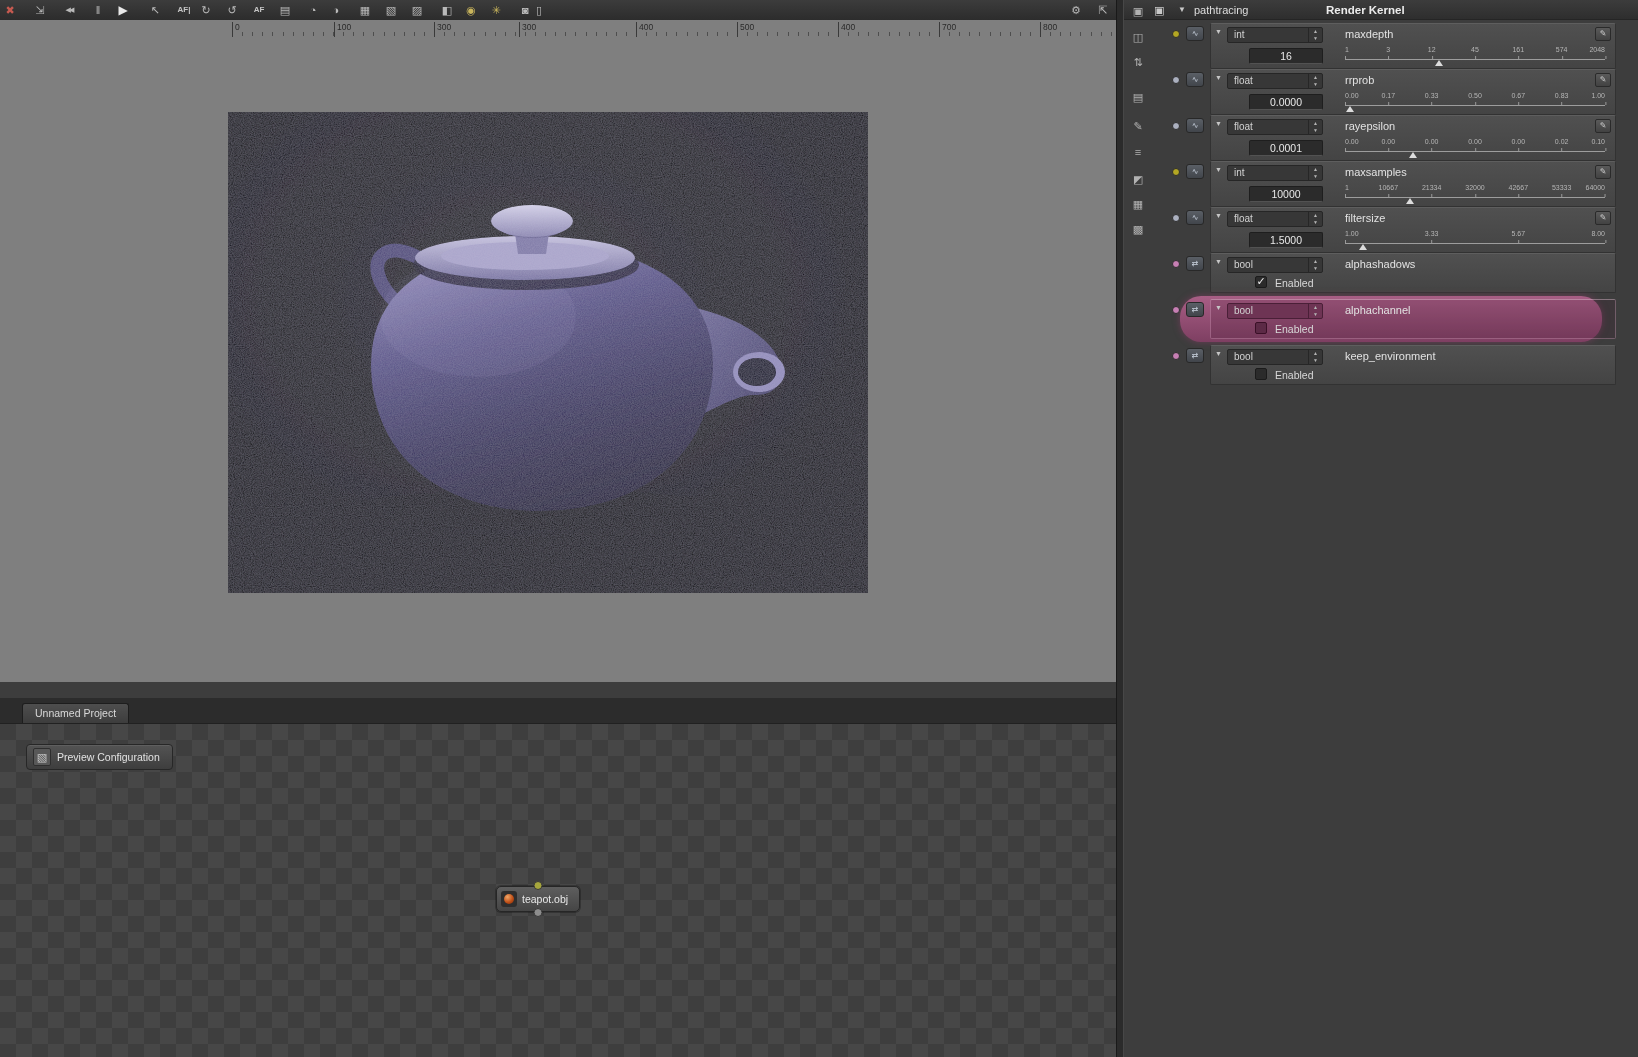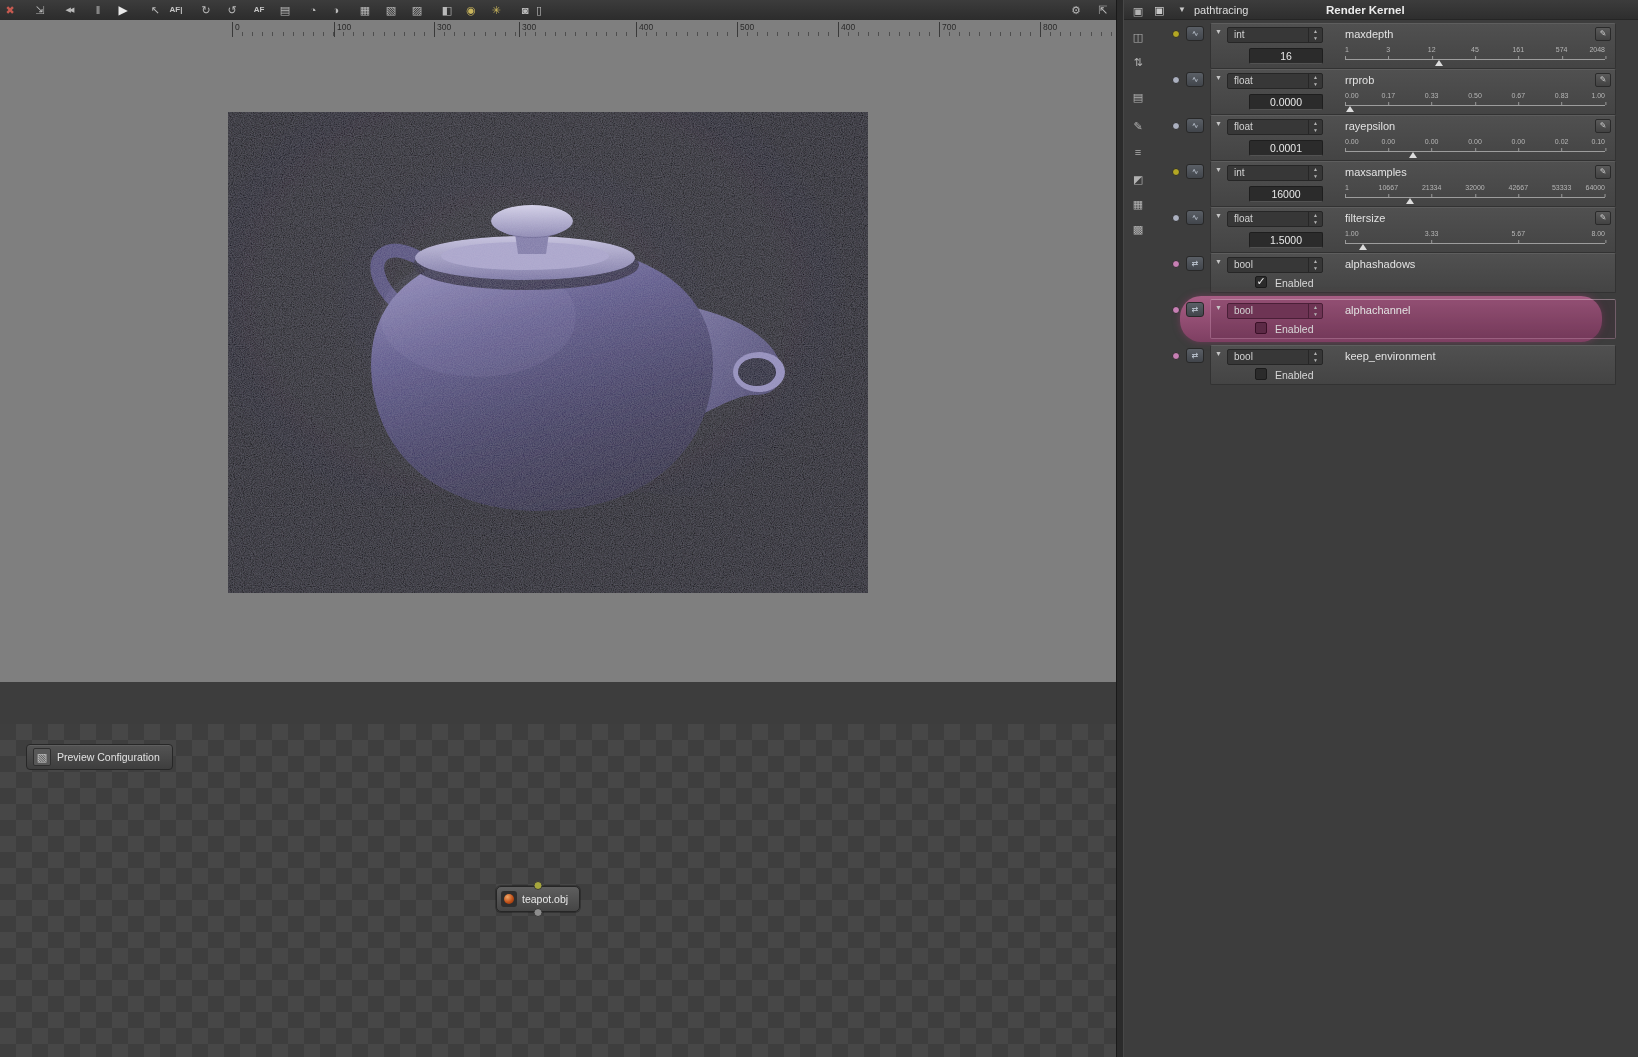--- a/index.html
+++ b/index.html
@@ -125,21 +125,21 @@
 
 <div id="app">
 
   <div class="topbar">
     <span class="tb-icon red" style="left:10px">✖</span>
     <span class="tb-icon" style="left:40px">⇲</span>
     <span class="tb-icon small" style="left:69px">◀◀</span>
     <span class="tb-icon" style="left:98px">‖</span>
     <span class="tb-icon play" style="left:123px">▶</span>
     <span class="tb-icon" style="left:155px">↖</span>
-    <span class="tb-icon af" style="left:176px">AF|</span>
+    <span class="tb-icon af" style="left:184px">AF|</span>
     <span class="tb-icon" style="left:206px">↻</span>
     <span class="tb-icon" style="left:232px">↺</span>
     <span class="tb-icon af" style="left:259px">AF</span>
     <span class="tb-icon" style="left:285px">▤</span>
     <span class="tb-icon" style="left:313px">◔</span>
     <span class="tb-icon" style="left:336px">◑</span>
     <span class="tb-icon" style="left:365px">▦</span>
     <span class="tb-icon" style="left:391px">▧</span>
     <span class="tb-icon" style="left:417px">▨</span>
     <span class="tb-icon" style="left:447px">◧</span>
@@ -215,20 +215,23 @@
           <ellipse cx="297" cy="144" rx="84" ry="14" fill="#aaa5cb"></ellipse>
           <path d="M 286 114 L 322 114 L 318 142 L 290 142 Z" fill="#817ca8"></path>
           <ellipse cx="304" cy="117" rx="30" ry="9" fill="#6c6795"></ellipse>
           <ellipse cx="304" cy="109" rx="41" ry="16" fill="url(#knobG)"></ellipse>
         </g>
       </svg>
     </div>
   </div>
 
 
+  <div class="tabbar">
+    <div class="tab">Unnamed Project</div>
+  </div>
 
   <div class="nodegraph">
     <div class="preview-btn">
       <span class="pb-icon">▧</span>
       <span>Preview Configuration</span>
     </div>
     <div class="tnode">
       <span class="port in"></span>
       <span class="nicon">
           <span class="ball"></span>
@@ -353,21 +356,21 @@
         <span class="collapse">▼</span>
         <div class="type-combo">
           <span class="type-label">int</span>
           <span class="spinner">
               <i>▲</i>
               <i>▼</i>
             </span>
         </div>
         <span class="pname">maxsamples</span>
         <span class="curve-btn">✎</span>
-        <div class="value-box">16000</div>
+        <div class="value-box">10000</div>
         <div class="slider">
           <span class="tick first" style="left:0">1</span>
           <span class="tick" style="left:16.66%">10667</span>
           <span class="tick" style="left:33.33%">21334</span>
           <span class="tick" style="left:50%">32000</span>
           <span class="tick" style="left:66.66%">42667</span>
           <span class="tick" style="left:83.33%">53333</span>
           <span class="tick last" style="left:100%">64000</span>
           <span class="track"></span>
           <span class="marker" style="left:25%"></span>

